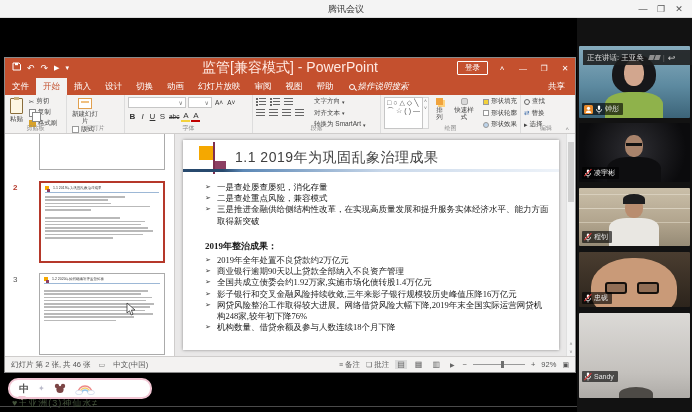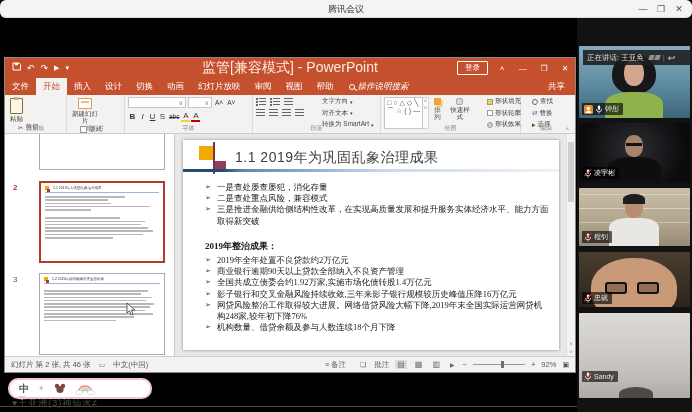--- a/index.html
+++ b/index.html
@@ -2,21 +2,21 @@
 <html><head>
 <meta charset="utf-8">
 <style>
   * { margin:0; padding:0; box-sizing:border-box; }
   html,body { background:#6b6b6b; }
   .screen { position:relative; width:692px; height:412px; background:#000; overflow:hidden;
             font-family:"Liberation Sans", sans-serif; }
 
   
   .mt-titlebar { position:absolute; left:0; top:0; width:692px; height:18px; background:#f4f4f4;
-                 border-bottom:1px solid #dcdcdc;border-radius:6px; }
+                 border-bottom:1px solid #dcdcdc; }
   .mt-title { position:absolute; left:0; right:0; top:0; height:18px; text-align:center;
               font-size:9px; line-height:18px; color:#333; }
   .mt-controls { position:absolute; right:4px; top:0; height:18px; display:flex; align-items:center; }
   .mt-controls span { width:18px; text-align:center; font-size:9px; color:#555; cursor:default; }
 
   
   .ppt { position:absolute; left:5px; top:58px; width:570px; height:314px; background:#f3f2f1;
          outline:1px solid #8a8a8a; }
   .ppt-titlebar { position:absolute; left:0; top:0; right:0; height:20px; background:#c4502e;
                   display:flex; align-items:center; color:#fff; }
@@ -39,21 +39,21 @@
 
   
   .ribbon { position:absolute; left:0; top:37px; right:0; height:39px; background:#f3f2f1;
             border-bottom:1px solid #cfcdcc; display:flex; font-size:6.5px; color:#444; }
   .rgroup { position:relative; border-right:1px solid #ddd; padding:2px 3px 9px 3px; flex-shrink:0; }
   .rgroup-label { position:absolute; bottom:0; left:0; right:0; text-align:center; font-size:6px; color:#8a8a8a; }
   .bigbtn { display:inline-flex; flex-direction:column; align-items:center; gap:1px; vertical-align:top;
             padding:1px 2px; }
   .bigbtn .cap { font-size:6.5px; text-align:center; line-height:1.1; }
   .minicol { display:inline-flex; flex-direction:column; gap:2px; vertical-align:top; margin-left:2px; }
-  .minibtn { display:flex; align-items:center; gap:2px; white-space:nowrap;margin-left:8px; }
+  .minibtn { display:flex; align-items:center; gap:2px; white-space:nowrap; }
   .ic { display:inline-block; }
   .ic-clipboard { width:13px; height:16px; border:1px solid #8a6d3b; background:#fdf6e3; border-radius:1px; position:relative; }
   .ic-clipboard::before { content:""; position:absolute; left:3px; top:-2px; width:5px; height:3px; background:#c9b37e; }
   .ic-slide { width:14px; height:11px; border:1px solid #e0a050; background:#fff; position:relative; }
   .ic-slide::before { content:""; position:absolute; left:2px; top:2px; right:2px; height:2px; background:#f0c080; }
   .ic-copy { width:7px; height:8px; border:1px solid #888; background:#fff; position:relative; }
   .ic-copy::after { content:""; position:absolute; left:2px; top:2px; width:7px; height:8px; border:1px solid #888; background:#fff; }
   .ic-sq { width:7px; height:7px; display:inline-block; }
   .fontbox { display:inline-flex; align-items:center; justify-content:flex-end; border:1px solid #c6c6c6;
              background:#fff; height:11px; font-size:6px; color:#777; padding:0 2px; }
@@ -499,21 +499,21 @@
 
     <div class="statusbar">
       <span>幻灯片 第 2 张, 共 46 张</span>
       <span style="font-size:7px; color:#777;">▭</span>
       <span>中文(中国)</span>
       <div class="right">
         <span class="minibtn" style="display:flex;gap:2px;align-items:center;">
             <span style="font-size:7px;">≡</span>
             <span>备注</span>
           </span>
-        <span class="minibtn" style="display:flex;gap:8px;align-items:center;">
+        <span class="minibtn" style="display:flex;gap:2px;align-items:center;">
             <span style="font-size:7px;">❏</span>
             <span>批注</span>
           </span>
         <span class="viewic sel">▤</span>
         <span class="viewic">▦</span>
         <span class="viewic">▥</span>
         <span class="viewic" style="font-size:6px;">▶</span>
         <span>−</span>
         <span class="zoomtrack">
             <span class="zoomthumb"></span>

